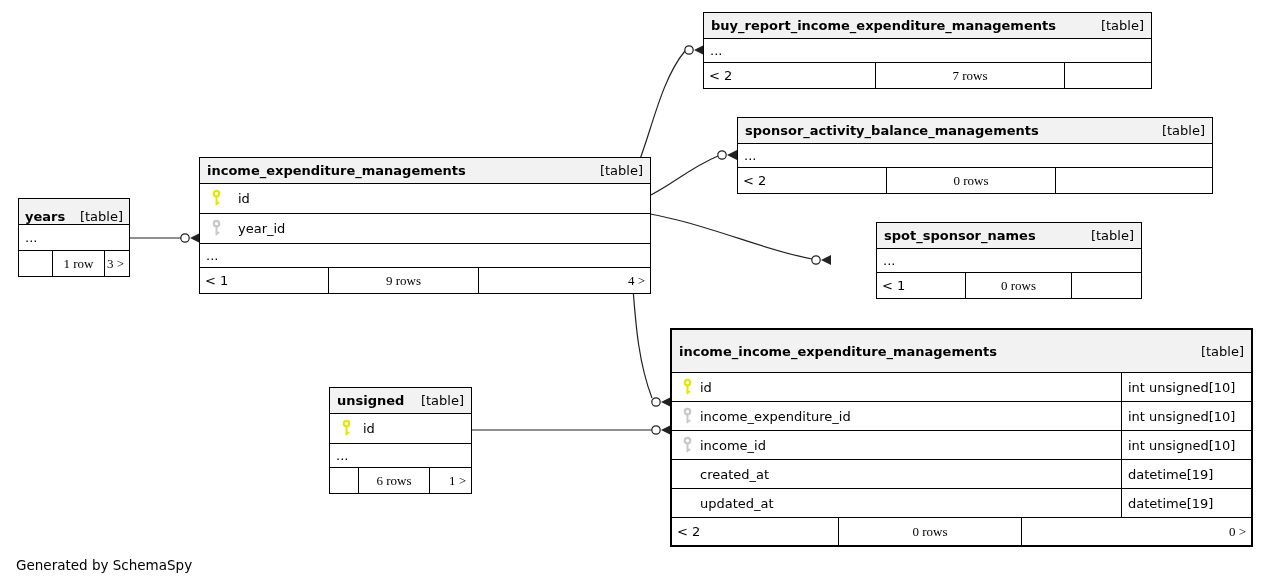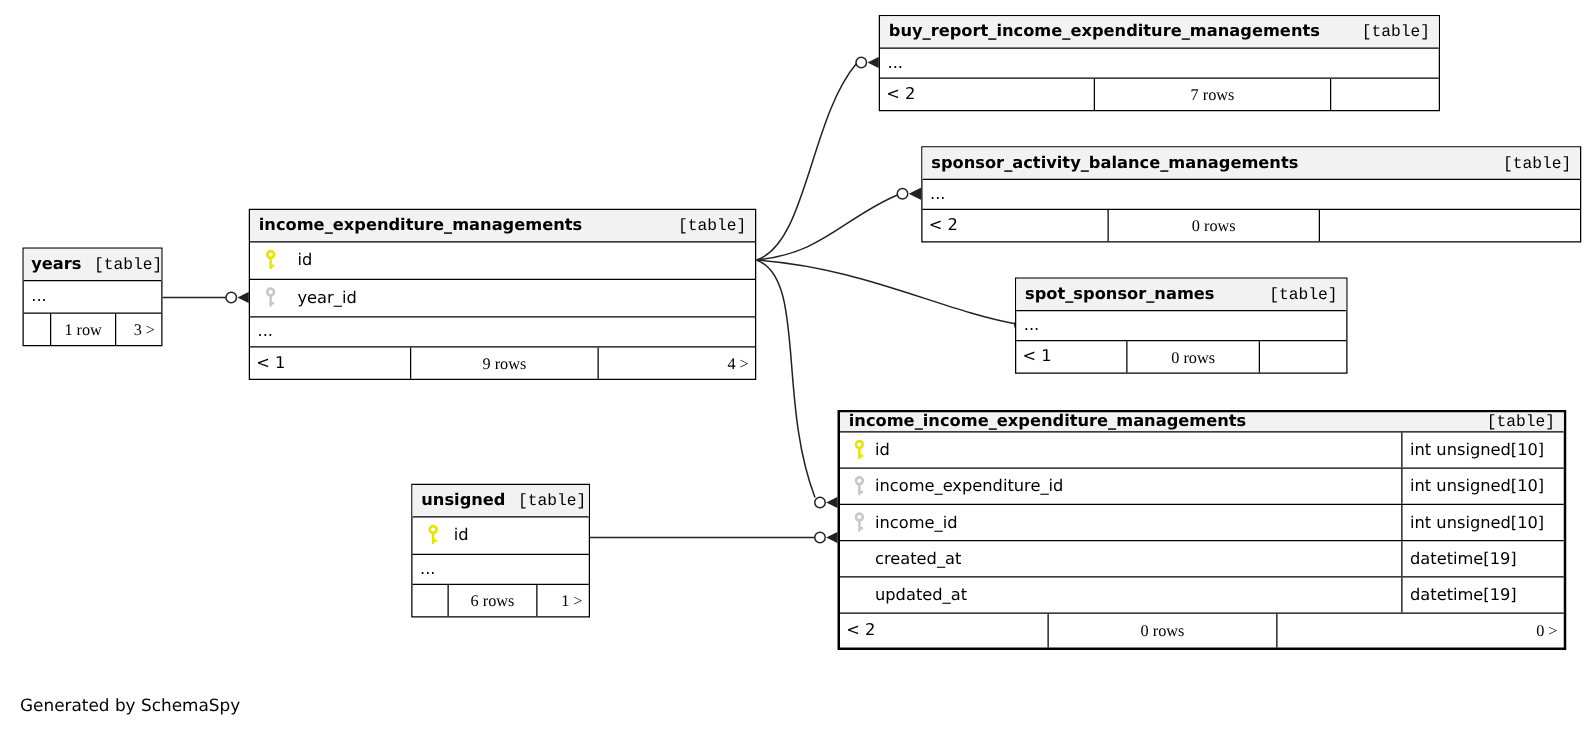--- a/index.html
+++ b/index.html
@@ -47,21 +47,21 @@
     display: flex;
     justify-content: space-between;
     align-items: center;
     background: var(--header-bg, #f2f2f2);
     border-bottom: 1px solid #000;
     padding: 0 7px;
     height: 26px;
     white-space: nowrap;
   }
   .tname { font-weight: bold; }
-  .ttag  { margin-left: 10px; font-weight: normal; font-family: Liberation Mono, monospace; }
+  .ttag  { margin-left: 10px; font-weight: normal; }
 
   .trow {
     display: flex;
     align-items: center;
     border-bottom: 1px solid #000;
     height: 30px;
     padding-left: 12px;
     white-space: nowrap;
   }
   .trow.more { height: 24px; padding-left: 6px; }
@@ -83,27 +83,27 @@
     padding: 0 6px;
   }
 
   .tfoot { display: flex; height: 25px; white-space: nowrap; }
   .fc { display: flex; align-items: center; padding: 0 5px; overflow: hidden; }
   .fc + .fc { border-left: 1px solid #000; font-family: Liberation Serif, serif; }
   .fc.c { justify-content: center; }
   .fc.r { justify-content: flex-end; flex: 1; }
 
   
-  .hl .thead { height: 16px; }
+  .hl .thead { height: 43px; }
   .hl .trow  { height: 29px; padding-left: 11px; }
   .hl .key   { margin-right: 8px; }
   .hl .tfoot { height: 27px; }
 
   
-  .tbl-years .thead { padding: 0 6px; }
+  .tbl-years .thead { padding: 0 6px; align-items: flex-end; }
   .tbl-years .trow.more { height: 26px; }
   .tbl-incomes .key { margin-right: 12px; }
 
   .caption {
     position: absolute;
     left: 16px;
     top: 557px;
     font-size: 13.5px;
     z-index: 1;
   }
@@ -153,47 +153,47 @@
       <span class="ttag">[table]</span>
     </div>
     <div class="trow more">...</div>
     <div class="tfoot">
       <span class="fc l" style="width:171px;">&lt; 2</span>
       <span class="fc c" style="width:189px;">7 rows</span>
       <span class="fc r"></span>
     </div>
   </div>
 
-  <div class="tbl" style="left:737px; top:117px; width:528px;">
+  <div class="tbl" style="left:737px; top:117px; width:476px;">
     <div class="thead">
       <span class="tname">sponsor_activity_balance_managements</span>
       <span class="ttag">[table]</span>
     </div>
     <div class="trow more">...</div>
     <div class="tfoot">
       <span class="fc l" style="width:148px;">&lt; 2</span>
       <span class="fc c" style="width:169px;">0 rows</span>
       <span class="fc r"></span>
     </div>
   </div>
 
-  <div class="tbl" style="left:812px; top:222px; width:266px;">
+  <div class="tbl" style="left:876px; top:222px; width:266px;">
     <div class="thead">
       <span class="tname">spot_sponsor_names</span>
       <span class="ttag">[table]</span>
     </div>
     <div class="trow more">...</div>
     <div class="tfoot">
       <span class="fc l" style="width:88px;">&lt; 1</span>
       <span class="fc c" style="width:106px;">0 rows</span>
       <span class="fc r"></span>
     </div>
   </div>
 
-  <div class="tbl" style="left:199px; top:167px; width:406px;">
+  <div class="tbl" style="left:199px; top:157px; width:452px;">
     <div class="thead">
       <span class="tname">income_expenditure_managements</span>
       <span class="ttag">[table]</span>
     </div>
     <div class="trow">
       <span class="key pk">
         <svg viewBox="0 0 10 20" width="9" height="19">
             <circle cx="5" cy="4.6" r="3" fill="none" stroke="currentColor" stroke-width="2.4"></circle>
             <path d="M5 7.5 V17.5 M5 14.6 H8.2" fill="none" stroke="currentColor" stroke-width="2.2"></path>
           </svg>
@@ -218,21 +218,21 @@
   </div>
 
   <div class="tbl tbl-years" style="left:18px; top:198px; width:112px;">
     <div class="thead">
       <span class="tname">years</span>
       <span class="ttag">[table]</span>
     </div>
     <div class="trow more">...</div>
     <div class="tfoot">
       <span class="fc l" style="width:21px;"></span>
-      <span class="fc c" style="width:52px;">1 row</span>
+      <span class="fc c" style="width:52px;margin-left:12px;">1 row</span>
       <span class="fc r">3 &gt;</span>
     </div>
   </div>
 
   <div class="tbl tbl-incomes" style="left:329px; top:387px; width:143px;">
     <div class="thead">
       <span class="tname">unsigned</span>
       <span class="ttag">[table]</span>
     </div>
     <div class="trow">

